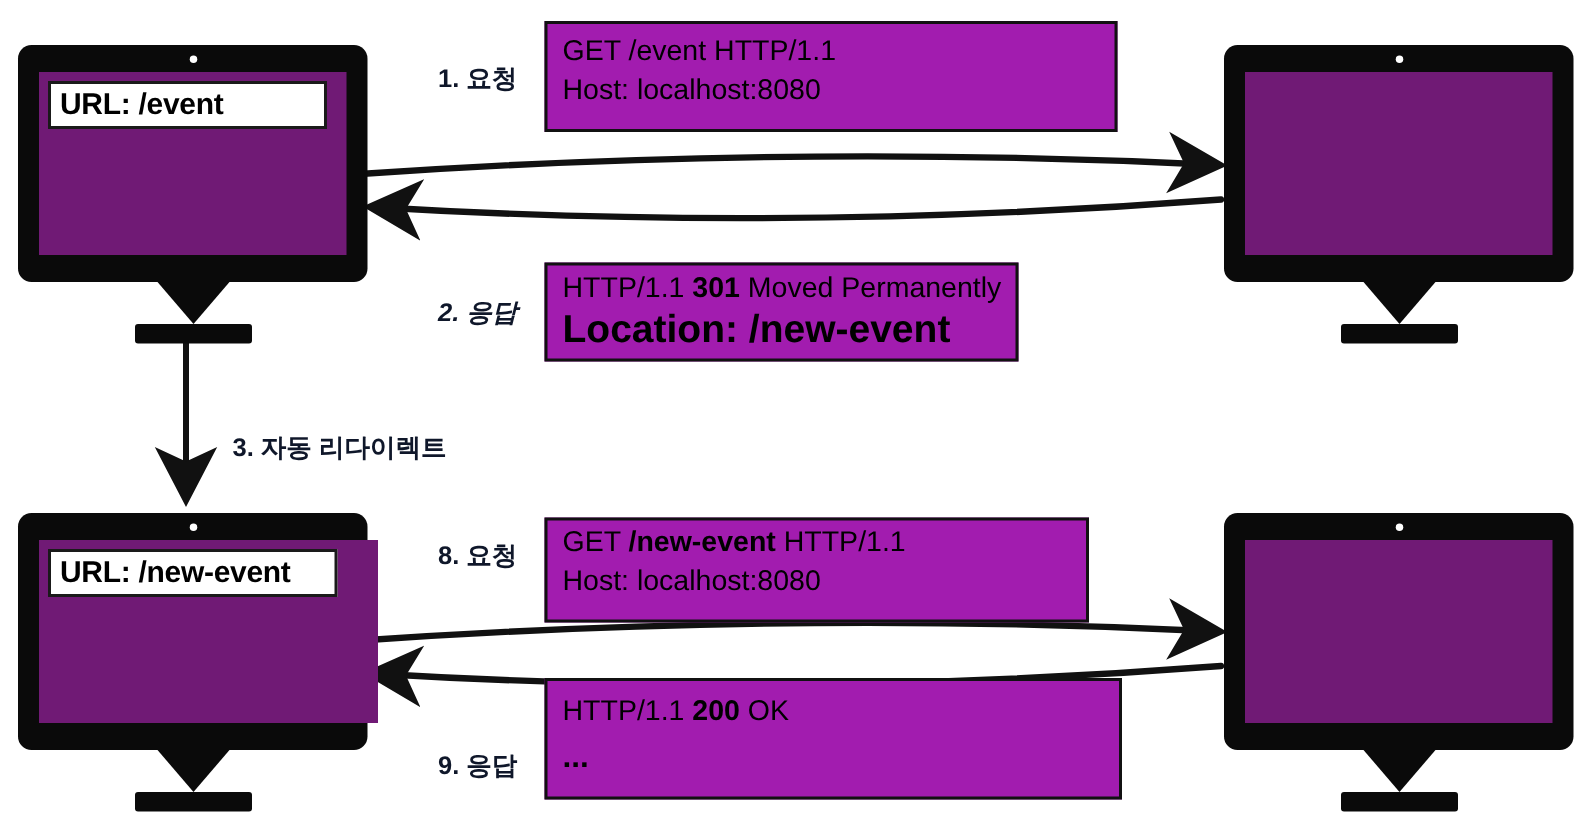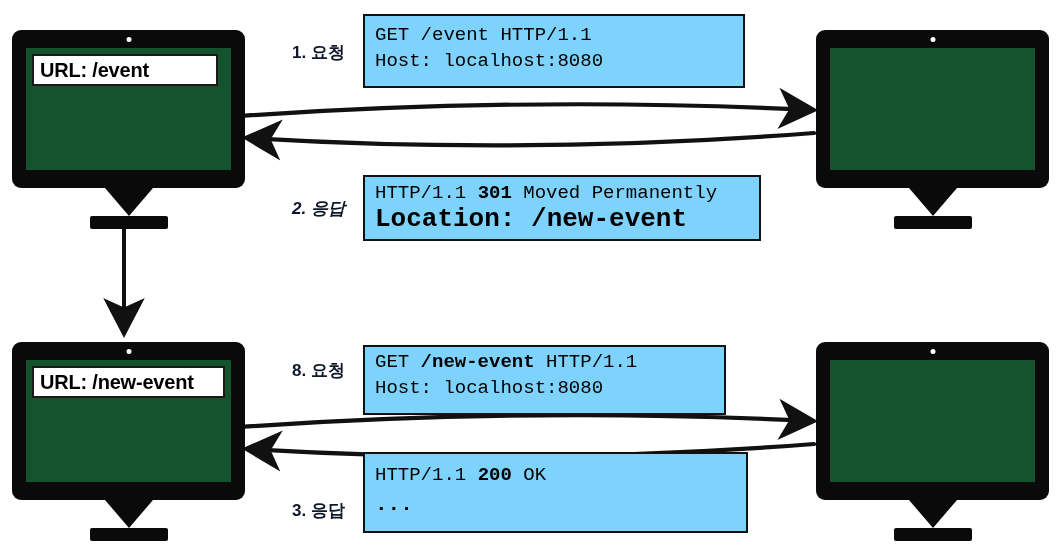--- a/index.html
+++ b/index.html
@@ -36,21 +36,21 @@
     left: 50%;
     transform: translateX(-50%);
     top: 7px;
     width: 5px;
     height: 5px;
     border-radius: 50%;
     background: #ffffff;
   }
   .monitor-screen {
     position: absolute;
-    background: #14532d;
+    background: #701a75;
     box-sizing: border-box;
     text-align: center;
   }
   .monitor-neck {
     position: absolute;
     left: 50%;
     transform: translateX(-50%);
     width: 0;
     height: 0;
     border-left: 24px solid transparent;
@@ -78,26 +78,25 @@
   .url-text {
     font-weight: bold;
     font-size: 20px;
     color: #000000;
     letter-spacing: -0.2px;
   }
 
   
   .msg-box {
     position: absolute;
-    background: #7dd3fc;
+    background: #a21caf;
     border: 2.5px solid #111111;
     box-sizing: border-box;
     padding: 6px 10px 7px 10px;
     z-index: 6;
-    font-family: Liberation Mono, monospace;
   }
   .msg-line {
     font-size: 19px;
     line-height: 26px;
     color: #000000;
     white-space: nowrap;
   }
   .msg-line .b { font-weight: bold; }
 
   
@@ -178,21 +177,21 @@
     <div class="monitor-screen" style="left:14px; top:18px; width:205px; height:122px;">
       
     </div>
     <div class="monitor-neck" style="top:158px; border-top:28px solid #0a0a0a;"></div>
     <div class="monitor-foot" style="top:186px; width:78px; height:13px;"></div>
   </div>
 
   <div class="monitor" style="left:12px; top:342px; width:233px; height:200px; z-index:4;">
     <div class="monitor-body" style="height:158px;"></div>
     <div class="monitor-cam"></div>
-    <div class="monitor-screen" style="left:14px; top:18px; width:205px; height:122px;">
+    <div class="monitor-screen" style="left:14px; top:18px; width:226px; height:122px;">
       <div class="url-bar" style="left:6px; top:6px; width:193px; height:32px;">
         <span class="url-text">URL: /new-event</span>
       </div>
     </div>
     <div class="monitor-neck" style="top:158px; border-top:28px solid #0a0a0a;"></div>
     <div class="monitor-foot" style="top:186px; width:78px; height:13px;"></div>
   </div>
 
   <div class="monitor" style="left:816px; top:342px; width:233px; height:200px; z-index:4;">
     <div class="monitor-body" style="height:158px;"></div>
@@ -204,31 +203,32 @@
     <div class="monitor-foot" style="top:186px; width:78px; height:13px;"></div>
   </div>
 
   <div class="step-label" style="left:292px; top:41px;">1. 요청</div>
   <div class="msg-box" style="left:363px; top:14px; width:382px; height:74px;">
     <div class="msg-line"><span>GET /event HTTP/1.1</span></div>
     <div class="msg-line"><span>Host: localhost:8080</span></div>
   </div>
 
   <div class="step-label" style="left:292px; top:197px;font-style:italic;">2. 응답</div>
-  <div class="msg-box" style="left:363px; top:175px; width:398px; height:66px; padding-top:3px;">
+  <div class="msg-box" style="left:363px; top:175px; width:316px; height:66px; padding-top:3px;">
     <div class="msg-line"><span>HTTP/1.1 </span><span class="b">301</span><span> Moved Permanently</span></div>
     <div class="msg-line" style="font-size:26px;"><span class="b">Location: /new-event</span></div>
   </div>
 
+  <div class="step-label" style="left:155px; top:287px;">3. 자동 리다이렉트</div>
 
   <div class="step-label" style="left:292px; top:359px;">8. 요청</div>
   <div class="msg-box" style="left:363px; top:345px; width:363px; height:70px; padding-top:2px;">
     <div class="msg-line"><span>GET </span><span class="b">/new-event</span><span> HTTP/1.1</span></div>
     <div class="msg-line"><span>Host: localhost:8080</span></div>
   </div>
 
-  <div class="step-label" style="left:292px; top:499px;">3. 응답</div>
+  <div class="step-label" style="left:292px; top:499px;">9. 응답</div>
   <div class="msg-box" style="left:363px; top:452px; width:385px; height:81px; padding-top:8px;">
     <div class="msg-line"><span>HTTP/1.1 </span><span class="b">200</span><span> OK</span></div>
     <div class="msg-line" style="font-size:21px; margin-top:4px;"><span class="b">...</span></div>
   </div>
 
 </div>
 
 </body></html>

